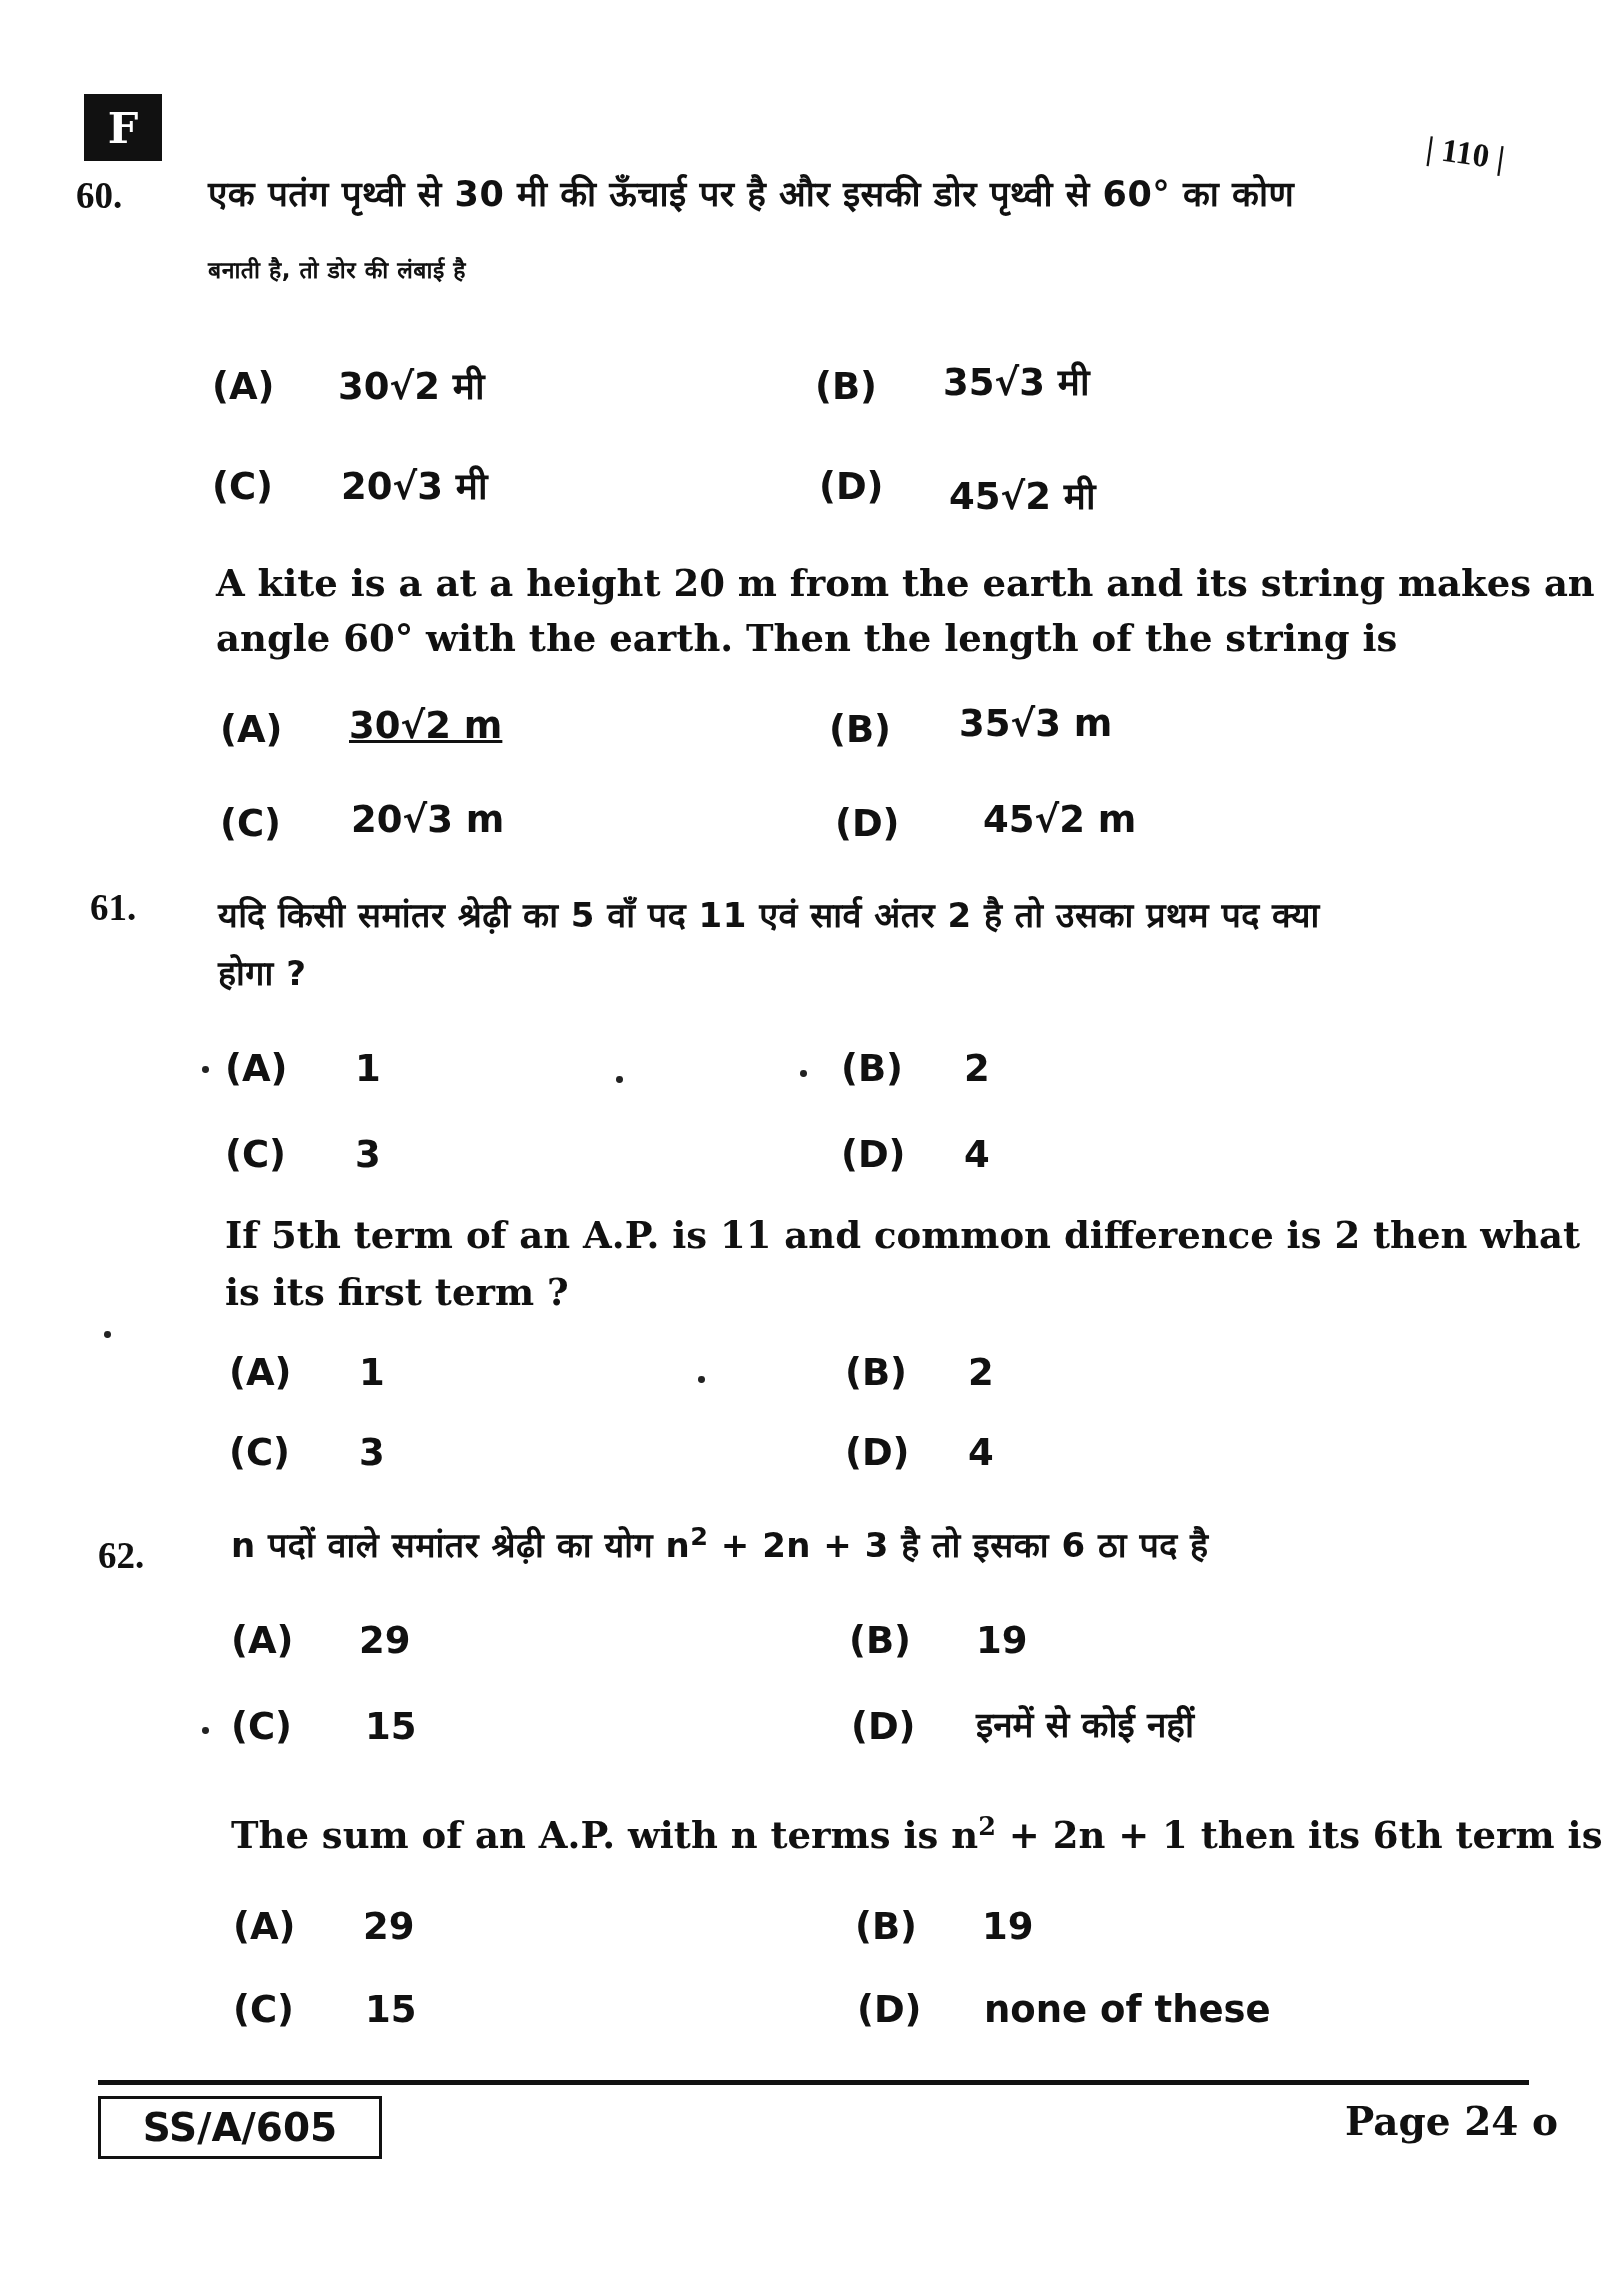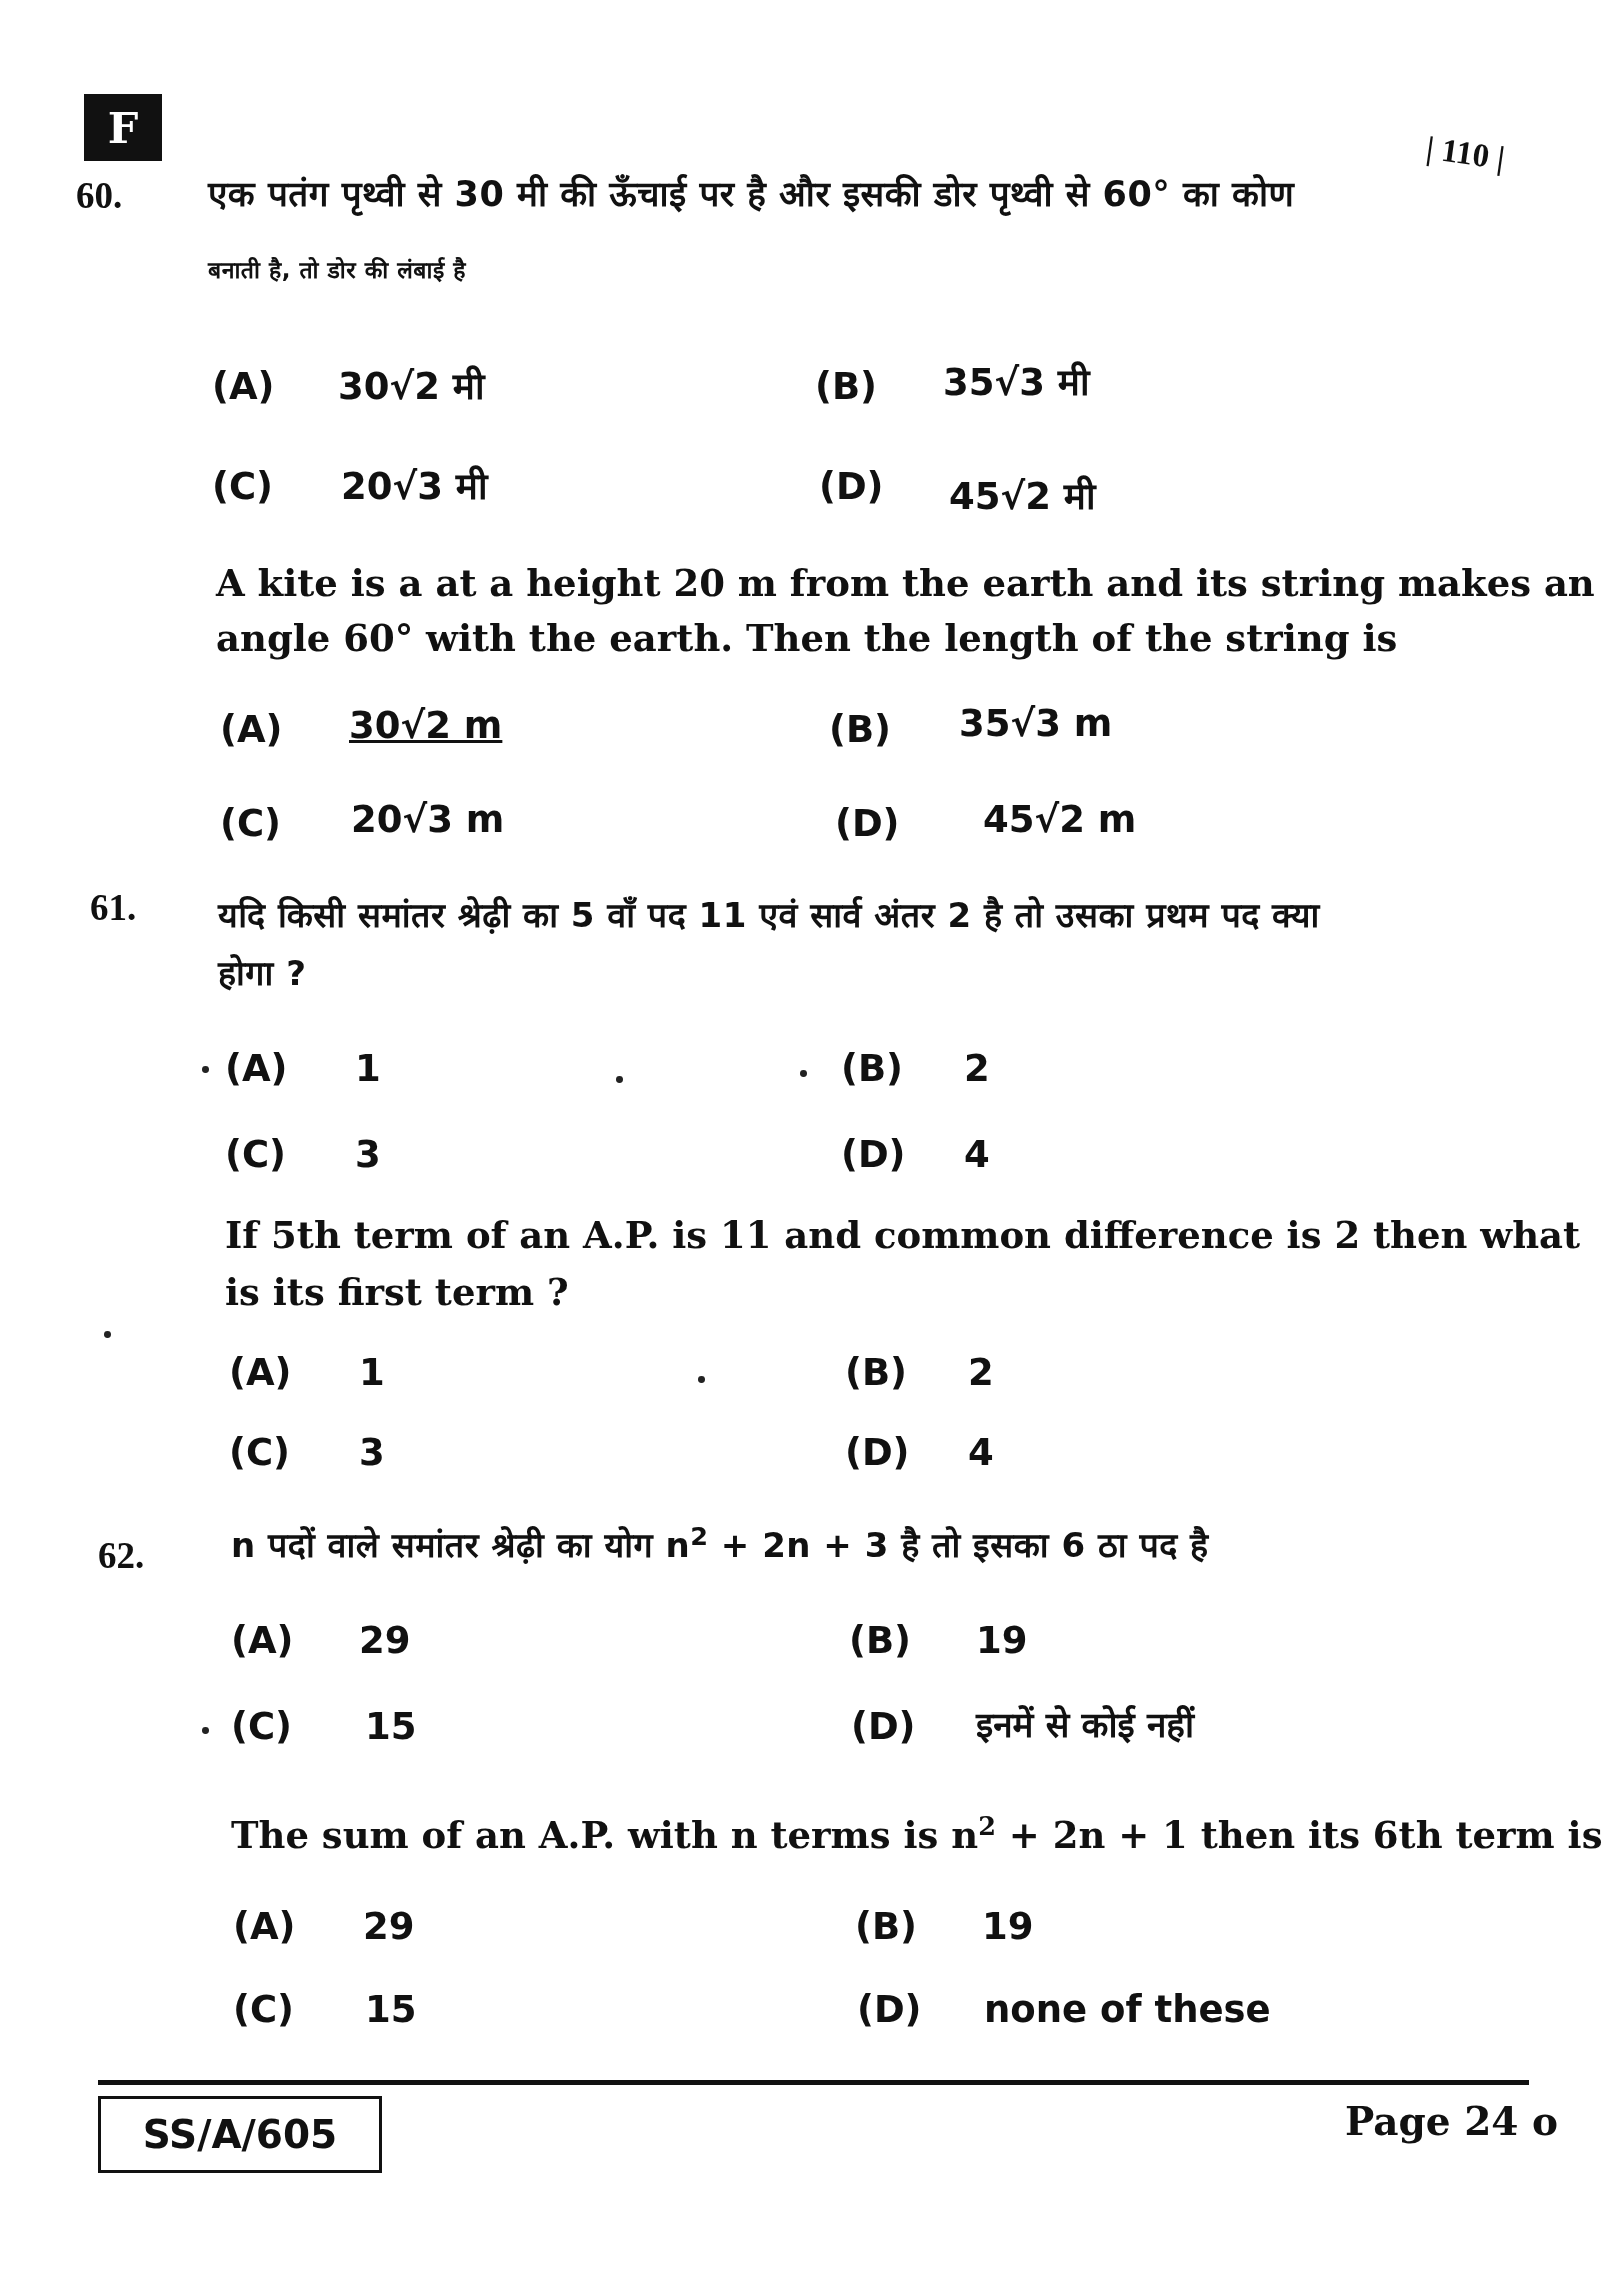--- a/index.html
+++ b/index.html
@@ -9,21 +9,21 @@
   .set-badge { left:84px; top:94px; width:78px; height:67px; background:#111; color:#fff;
                font-weight:bold; font-size:43px; display:flex; align-items:center; justify-content:center;
                font-family:"DejaVu Serif", serif; }
   .qnum { font-weight:bold; font-size:37px; }
   .qtext { font-weight:bold; font-size:37px; font-family:"DejaVu Sans", sans-serif; letter-spacing:0.5px; }
   .qtext-en { font-weight:bold; font-size:37px; font-family:"DejaVu Serif", serif; }
   .opt-label { font-weight:bold; font-size:37px; font-family:"DejaVu Sans", sans-serif; }
   .opt-val { font-weight:bold; font-size:37px; font-family:"DejaVu Sans", sans-serif; }
   .margin-mark { font-size:33px; font-weight:bold; }
   .footer-line { left:98px; top:2080px; width:1431px; height:4.9px; background:#111; }
-  .code-box { left:98px; top:2096px; width:284px; height:77px; border:3.9px solid #111; box-sizing:border-box;
+  .code-box { left:98px; top:2096px; width:284px; height:63px; border:3.9px solid #111; box-sizing:border-box;
               display:flex; align-items:center; justify-content:center; font-weight:bold; font-size:39px;
               font-family:"DejaVu Sans", sans-serif; }
   .page-no { left:1345px; top:2098px; font-weight:bold; font-size:39px; font-family:"DejaVu Serif", serif;text-align:right; }
   .dot { position:absolute; width:6.9px; height:6.9px; border-radius:50%; background:#222; }
 </style>
 </head>
 <body>
 
 <div class="abs set-badge">F</div>
 <div class="abs margin-mark" style="left:1426px;top:135px;transform:rotate(8deg);">| 110 |</div>

